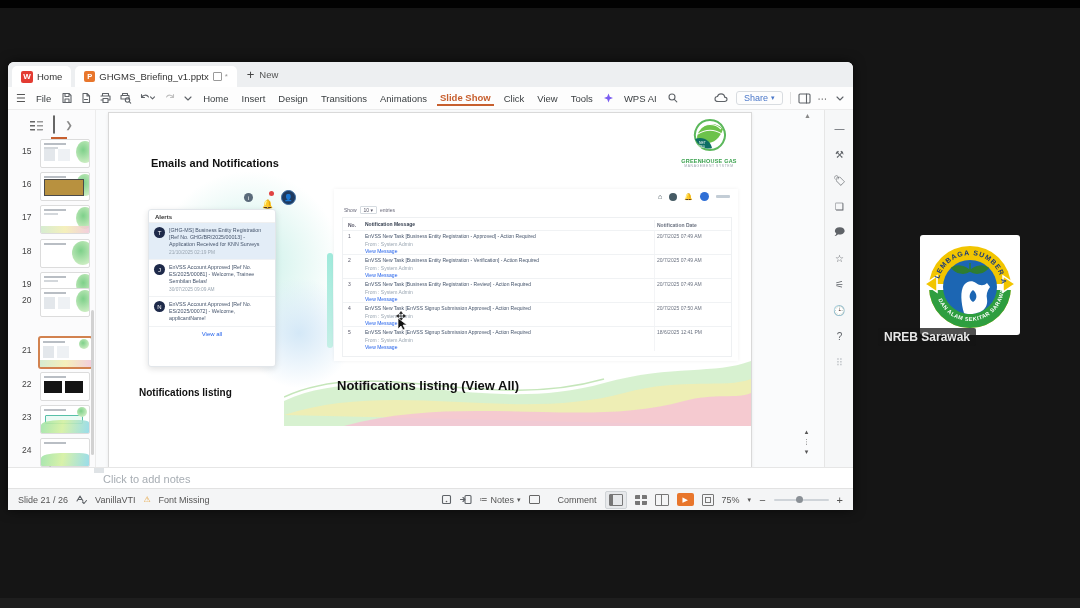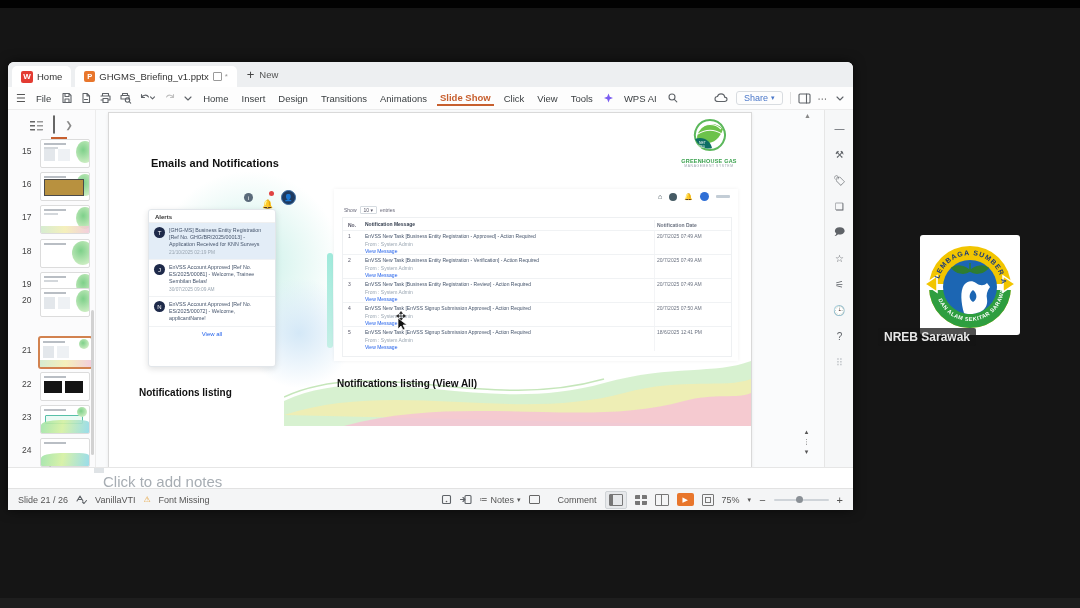--- a/index.html
+++ b/index.html
@@ -91,21 +91,21 @@
   #slide{position:absolute;left:100px;top:2px;width:642px;height:355px;background:#fff;border:1px solid #d9d9d9;box-shadow:0 1px 3px rgba(0,0,0,.08);overflow:hidden;}
   #slide-title{position:absolute;left:42px;top:18px;font-size:13.5px;font-weight:bold;color:#111;letter-spacing:.2px;}
   #slide-sub{position:absolute;left:42px;top:44px;font-size:11px;font-weight:bold;color:#111;}
   .glow-teal{position:absolute;left:40px;top:50px;width:200px;height:200px;border-radius:50%;
              background:radial-gradient(circle,#c9f0e8 0%,rgba(201,240,232,0) 65%);}
   .glow-blue{position:absolute;left:130px;top:160px;width:120px;height:120px;border-radius:50%;
              background:radial-gradient(circle,#d4e8f7 0%,rgba(212,232,247,0) 65%);}
   .teal-sliver{position:absolute;left:218px;top:140px;width:6px;height:95px;border-radius:3px;
                background:linear-gradient(#8fe6d5,#bdeee2);opacity:.85;}
   #caption-left{position:absolute;left:30px;top:266px;font-size:10px;font-weight:bold;color:#111;margin-top:8px;}
-  #caption-right{position:absolute;left:228px;top:265px;font-size:10px;font-weight:bold;color:#111;}
+  #caption-right{position:absolute;left:228px;top:265px;font-size:13px;font-weight:bold;color:#111;}
 
   
   #ghg-logo{position:absolute;left:568px;top:6px;width:64px;height:54px;text-align:center;}
   #ghg-l1{font-size:5.5px;font-weight:bold;color:#37a04b;margin-top:1px;letter-spacing:.2px;}
   #ghg-l2{font-size:3.4px;color:#9aa5ad;letter-spacing:.6px;}
 
   
   #shot-alerts{position:absolute;left:29px;top:73px;width:192px;height:184px;}
   #alert-topbar{position:absolute;right:34px;top:4px;display:flex;gap:9px;align-items:center;}
   .info-ic{width:9px;height:9px;border-radius:50%;background:#5a6a7a;color:#fff;font-size:6px;
@@ -156,21 +156,21 @@
   #sscroll{position:absolute;left:792px;top:0px;width:16px;height:357px;}
   .s-arrow{position:absolute;left:4px;font-size:7px;color:#888;}
   #snav{position:absolute;left:3px;top:318px;display:flex;flex-direction:column;gap:3px;color:#555;font-size:7px;line-height:7px;text-align:center;}
 
   
   #sidebar{position:absolute;left:816px;top:0;width:29px;height:357px;background:#f6f7f8;border-left:1px solid #e6e6e6;}
   .sb-i{position:absolute;left:8px;width:13px;height:13px;display:flex;align-items:center;justify-content:center;color:#5f6368;font-size:10px;}
 
   
   #notes{position:absolute;left:0;top:405px;width:845px;height:21px;background:#fff;border-top:1px solid #e6e6e6;}
-  #notes-ph{position:absolute;left:95px;top:5px;font-size:15px;color:#a7adb3;}
+  #notes-ph{position:absolute;left:95px;top:5px;font-size:11px;color:#a7adb3;}
   #notes-grip{position:absolute;left:86px;top:0px;width:10px;height:5px;background:#dfe3e6;}
 
   
   #status{position:absolute;left:0;top:426px;width:845px;height:22px;background:#f4f5f6;border-top:1px solid #e2e2e2;
           display:flex;align-items:center;font-size:9px;color:#555;padding:0 10px;box-sizing:border-box;gap:8px;}
   .warn{color:#e6a23c;font-size:8px;}
   .sb-sep{flex:1;}
   .view-ic{width:12px;height:10px;border:1.1px solid #777;border-radius:1px;}
   .view-ic.split{background:linear-gradient(90deg,#777 0 3px,transparent 3px);}
   .view-ic.grid{border:none;background:

